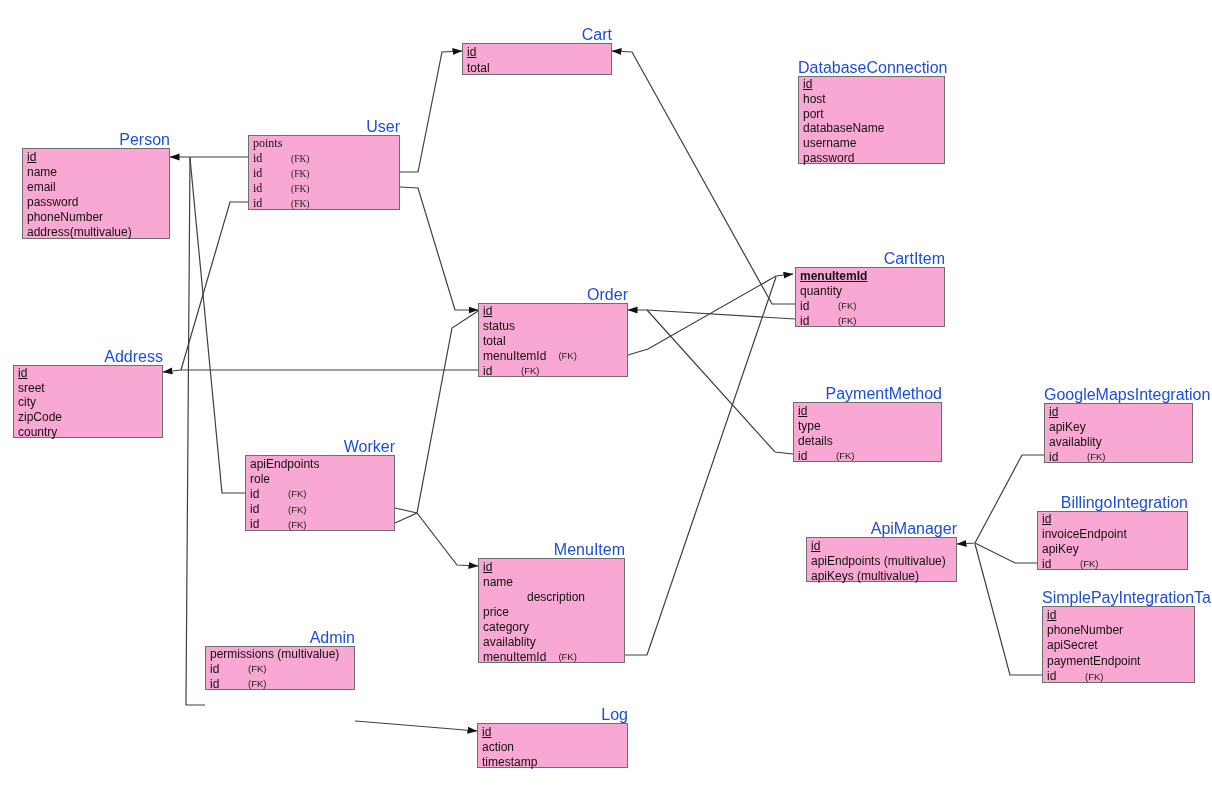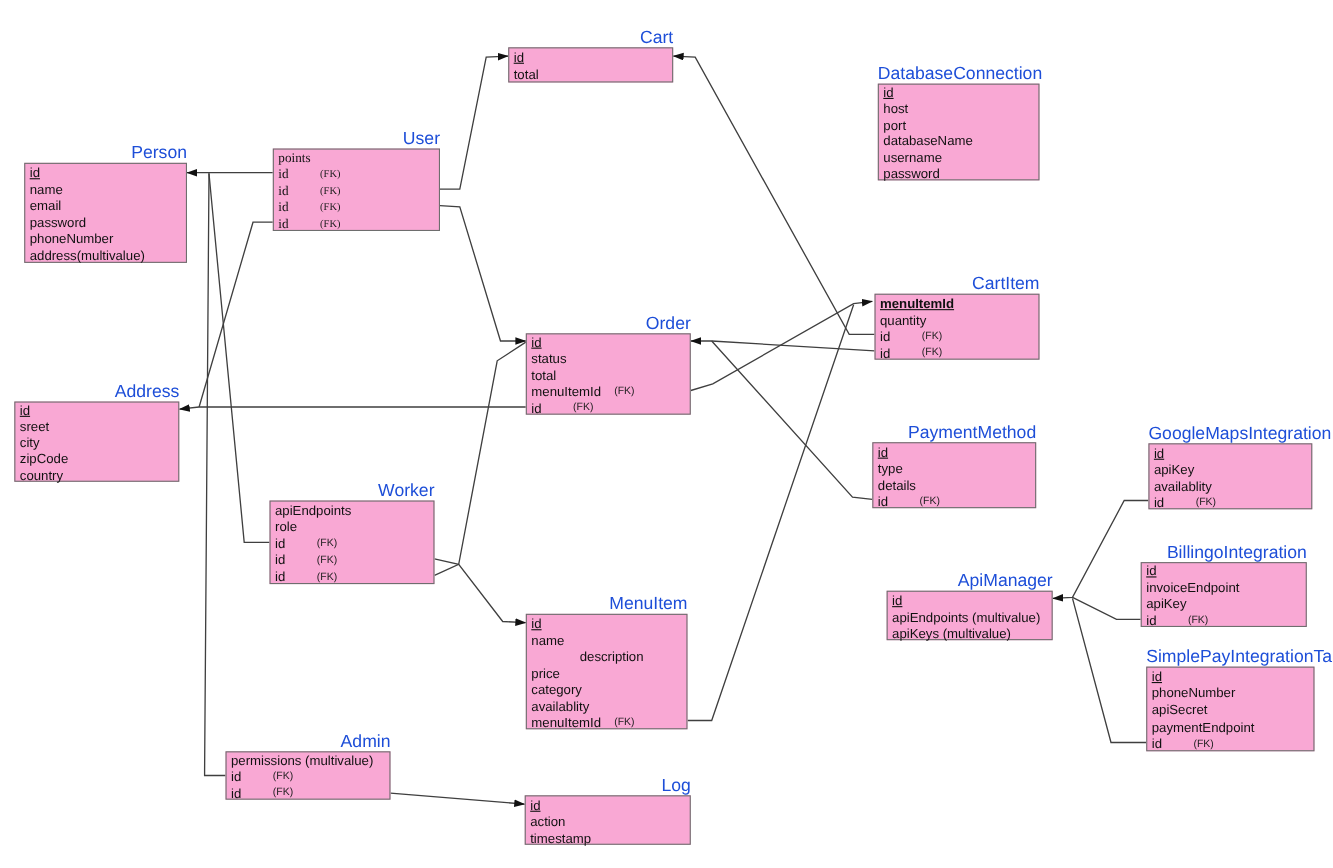--- a/index.html
+++ b/index.html
@@ -340,21 +340,21 @@
         </div>
         <div class="frow" style="height: 15px;">
           <span class="fname">availablity</span>
         </div>
         <div class="frow" style="height: 15px;">
           <span class="fname minw">menuItemId</span>
           <span class="fk">(FK)</span>
         </div>
       </div>
     </div>
-    <div class="entity" style="left: 205px; top: 667px; width: 150px;">
+    <div class="entity" style="left: 205px; top: 630px; width: 150px;">
       <div class="entity-title">Admin</div>
       <div class="entity-box" style="width: 150px; height: 44px;">
         <div class="frow" style="height: 14.6667px;">
           <span class="fname">permissions (multivalue)</span>
         </div>
         <div class="frow" style="height: 14.6667px;">
           <span class="fname minw">id</span>
           <span class="fk">(FK)</span>
         </div>
         <div class="frow" style="height: 14.6667px;">

